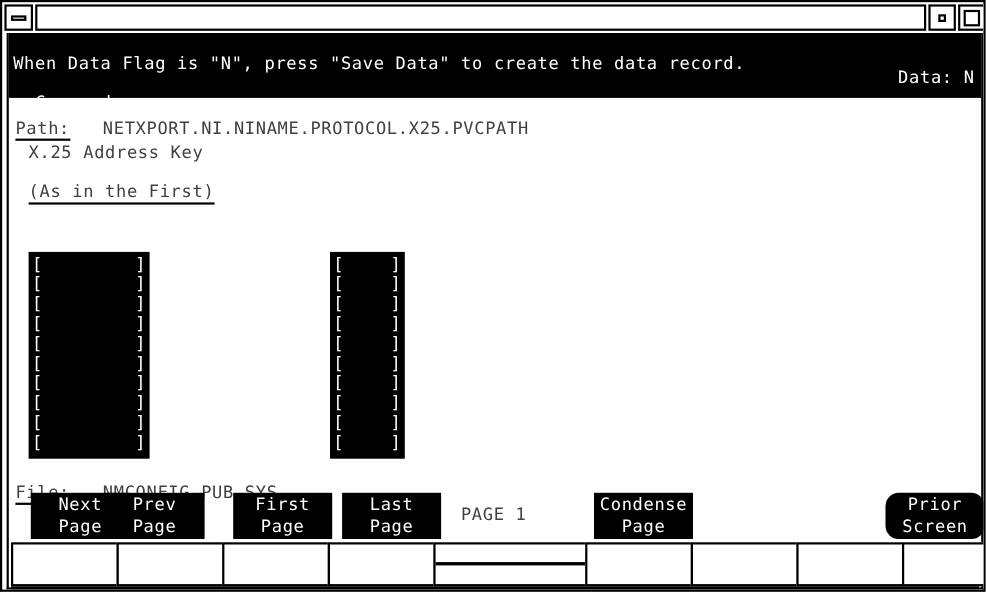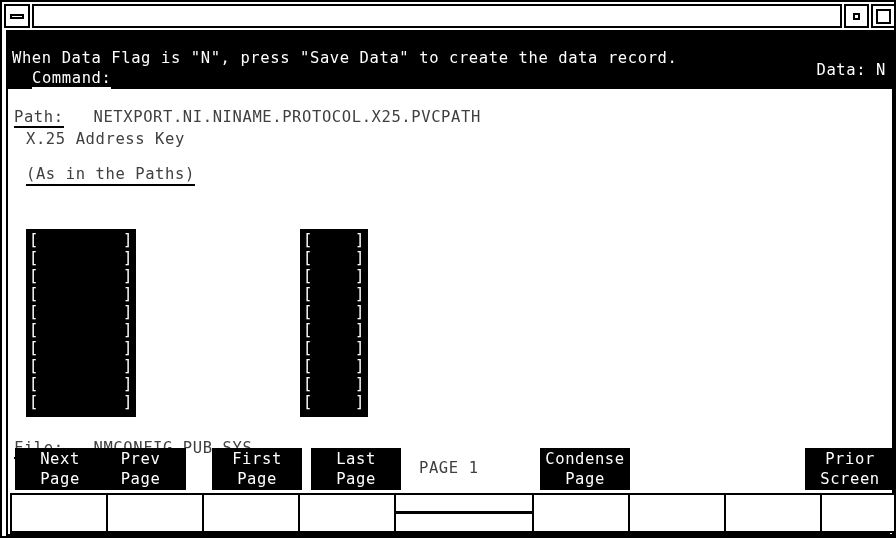--- a/index.html
+++ b/index.html
@@ -113,21 +113,21 @@
   #hdr-line1-right {
     position: absolute;
     right: 6px; top: 0px;
     font-size: 15.5px;
     line-height: 19px;
     letter-spacing: 0.6px;
     white-space: pre;
     margin-top: 31px;
   }
   #hdr-line2 { top: 19px; }
-  #hdr-line3 { top: 39px; margin-left: 20px; }
+  #hdr-line3 { top: 54px; margin-left: 20px; }
   #hdr-line3 .ul {
     border-bottom: 2px solid #ffffff;
     padding-bottom: 0px;
   }
 
   
   .body-text {
     position: absolute;
     color: #404040;
     font-size: 15.5px;
@@ -266,36 +266,36 @@
 
     <div id="header-band">
       <div id="hdr-line1-right">Data: N</div>
       <div id="hdr-line2" class="term-line">When Data Flag is "N", press "Save Data" to create the data record.</div>
       <div id="hdr-line3" class="term-line"><span class="ul">Command:</span><span></span></div>
     </div>
 
     <div id="path-row" class="body-text"><span id="path-label" class="ul-black">Path:</span><span>   </span><span id="path-value">NETXPORT.NI.NINAME.PROTOCOL.X25.PVCPATH</span></div>
 
     <div id="col1-head-l1" class="body-text">X.25 Address Key</div>
-    <div id="col1-head-l2" class="body-text ul-black">(As in the Paths)</div>
+    <div id="col1-head-l2" class="body-text ul-black">(As in the First)</div>
 
     <div id="addrkey-block" class="field-block"><div class="field-row"><span class="brk">[</span><span></span><span class="brk">]</span></div><div class="field-row"><span class="brk">[</span><span></span><span class="brk">]</span></div><div class="field-row"><span class="brk">[</span><span></span><span class="brk">]</span></div><div class="field-row"><span class="brk">[</span><span></span><span class="brk">]</span></div><div class="field-row"><span class="brk">[</span><span></span><span class="brk">]</span></div><div class="field-row"><span class="brk">[</span><span></span><span class="brk">]</span></div><div class="field-row"><span class="brk">[</span><span></span><span class="brk">]</span></div><div class="field-row"><span class="brk">[</span><span></span><span class="brk">]</span></div><div class="field-row"><span class="brk">[</span><span></span><span class="brk">]</span></div><div class="field-row"><span class="brk">[</span><span></span><span class="brk">]</span></div></div>
     <div id="pvcnum-block" class="field-block"><div class="field-row"><span class="brk">[</span><span></span><span class="brk">]</span></div><div class="field-row"><span class="brk">[</span><span></span><span class="brk">]</span></div><div class="field-row"><span class="brk">[</span><span></span><span class="brk">]</span></div><div class="field-row"><span class="brk">[</span><span></span><span class="brk">]</span></div><div class="field-row"><span class="brk">[</span><span></span><span class="brk">]</span></div><div class="field-row"><span class="brk">[</span><span></span><span class="brk">]</span></div><div class="field-row"><span class="brk">[</span><span></span><span class="brk">]</span></div><div class="field-row"><span class="brk">[</span><span></span><span class="brk">]</span></div><div class="field-row"><span class="brk">[</span><span></span><span class="brk">]</span></div><div class="field-row"><span class="brk">[</span><span></span><span class="brk">]</span></div></div>
 
     <div id="file-row" class="body-text"><span class="ul-black">File:</span><span>   </span><span>NMCONFIG.PUB.SYS</span></div>
 
     <div id="page-row" class="body-text">PAGE 1</div>
 
     <div id="fkey-labels">
-        <div class="fkey" style="left: 7px; width: 90px;"><span class="l1">Next</span><span class="l2">Page</span></div>
+        <div class="fkey" style="left: 20px; width: 90px;"><span class="l1">Next</span><span class="l2">Page</span></div>
         <div class="fkey" style="left: 87px; width: 91px;"><span class="l1">Prev</span><span class="l2">Page</span></div>
         <div class="fkey" style="left: 204px; width: 90px;"><span class="l1">First</span><span class="l2">Page</span></div>
         <div class="fkey" style="left: 303px; width: 90px;"><span class="l1">Last</span><span class="l2">Page</span></div>
         <div class="fkey" style="left: 488px; width: 90px; margin-left: 44px;"><span class="l1">Condense</span><span class="l2">Page</span></div>
-        <div class="fkey" style="left: 797px; width: 90px;"><span class="l1">Prior</span><span class="l2">Screen</span></div>
+        <div class="fkey" style="left: 797px; width: 90px; border-radius: 12px;"><span class="l1">Prior</span><span class="l2">Screen</span></div>
       </div>
 
     <div id="fkey-boxes">
         <div class="fbox" style="left: 0px; width: 98px;"></div>
         <div class="fbox" style="left: 96px; width: 98px;"></div>
         <div class="fbox" style="left: 192px; width: 98px;"></div>
         <div class="fbox" style="left: 288px; width: 98px;"></div>
         <div class="fbox" style="left: 384px; width: 140px;">
           <div class="divider"></div>
         </div>

